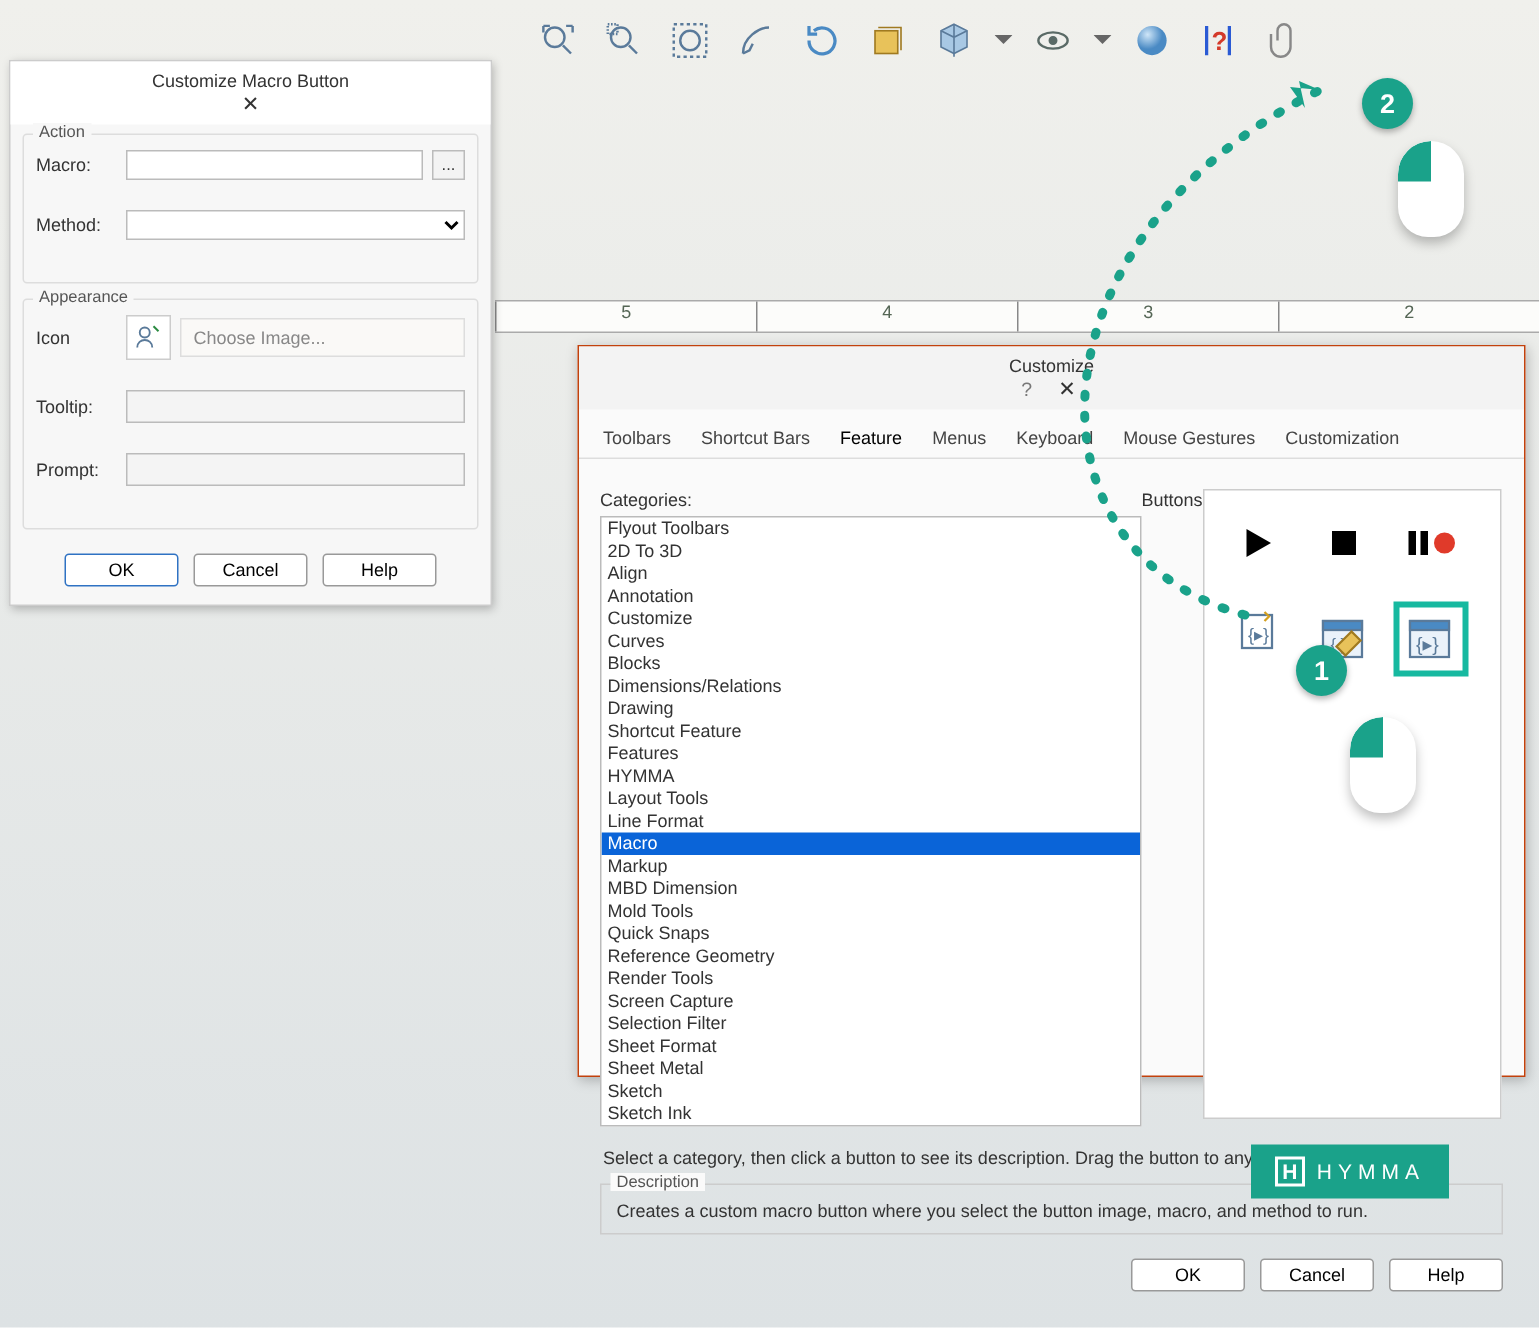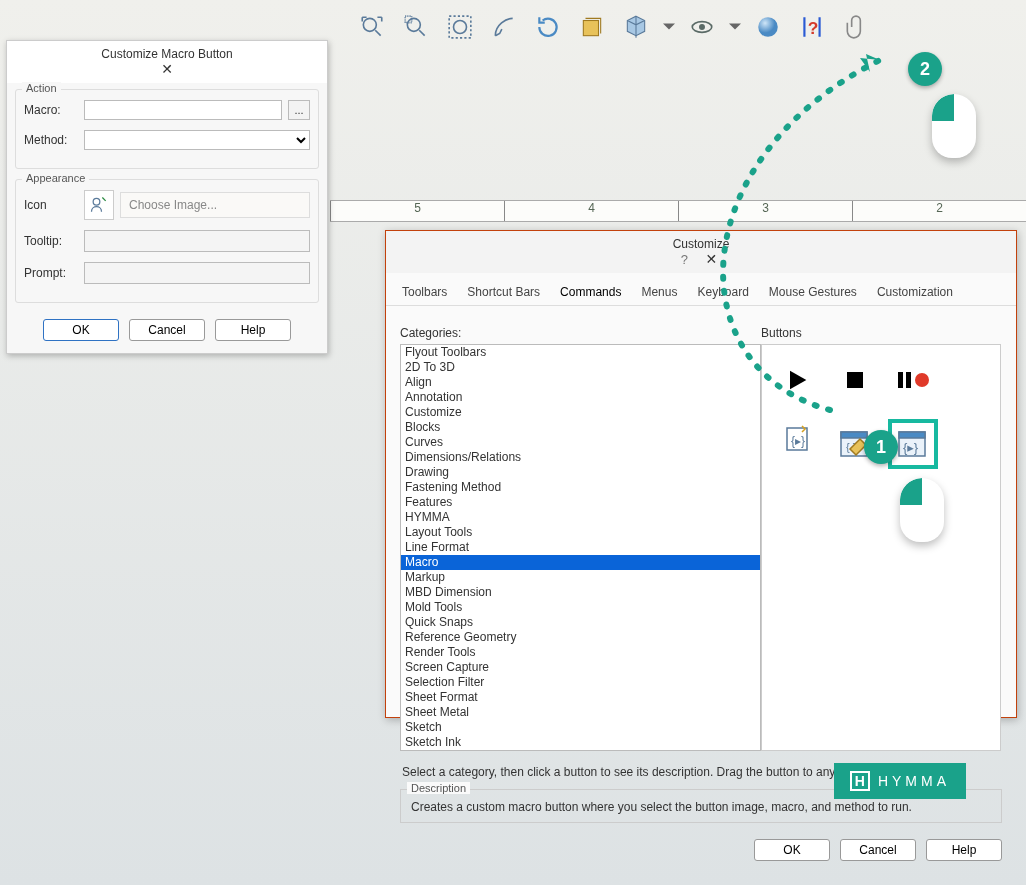--- a/index.html
+++ b/index.html
@@ -73,21 +73,21 @@
     border-radius:3px;
     padding:10px 8px 8px 8px;
     position:relative;
   }
   .group-label {
     position:absolute; top:-8px; left:6px;
     background:#f7f7f7;
     padding:0 4px;
     font-size:11px; color:#555;text-align:center;
   }
-  .row { display:flex; align-items:center; gap:6px; margin-bottom:10px; }
+  .row { display:flex; align-items:center; gap:6px; margin-bottom:20px; }
   .row label { width:54px; color:#333; font-size:12px; }
   .row input[type=text], .row select, .row textarea {
     flex:1; height:20px;
     border:1px solid #bbb; background:#fff;
     font-size:12px; padding:1px 3px;
   }
   .btn-browse {
     width:22px; height:20px; border:1px solid #bbb; background:#f3f3f3;
     font-size:11px; display:flex; align-items:center; justify-content:center;
     cursor:pointer;
@@ -139,21 +139,21 @@
     content:""; position:absolute; left:-4px; right:-4px; top:-3px; bottom:0;
     border:1px solid #ccc; border-bottom:1px solid #fafafa;
     background:#fafafa; z-index:-1;
   }
   .body {
     flex:1; display:flex; gap:0;
     padding:8px 15px 4px 14px;
     margin-top:12px;
   }
   .col-left { flex:1; display:flex; flex-direction:column; }
-  .col-right { width:240px; display:flex; flex-direction:column; }
+  .col-right { width:240px; display:flex; flex-direction:row; }
   .section-label { font-size:12px; color:#333; margin-bottom:4px; }
   .listbox {
     flex:1; border:1px solid #bbb; background:#fff;
     overflow-y:auto; font-size:12px;
     max-height: 420px;
   }
   .listbox div { padding:0 4px; line-height:15px; cursor:default; }
   .listbox div.selected { background:#0a64d8; color:#fff; }
   .buttons-panel {
     border:1px solid #ccc; background:#fff;
@@ -368,40 +368,40 @@
   <div class="dlg-title">
     <span>Customize</span>
     <span>
       <span class="help-q">?</span>
       <span class="close">✕</span>
     </span>
   </div>
   <div class="tabs">
     <div class="tab">Toolbars</div>
     <div class="tab">Shortcut Bars</div>
-    <div class="tab active">Commands</div>
+    <div class="tab active">Feature</div>
     <div class="tab">Menus</div>
     <div class="tab">Keyboard</div>
     <div class="tab">Mouse Gestures</div>
     <div class="tab">Customization</div>
   </div>
   <div class="body">
     <div class="col-left">
       <div class="section-label">Categories:</div>
       <div class="listbox" id="categories-list">
           <div>Flyout Toolbars</div>
           <div>2D To 3D</div>
           <div>Align</div>
           <div>Annotation</div>
           <div>Customize</div>
+          <div>Curves</div>
           <div>Blocks</div>
-          <div>Curves</div>
           <div>Dimensions/Relations</div>
           <div>Drawing</div>
-          <div>Fastening Method</div>
+          <div>Shortcut Feature</div>
           <div>Features</div>
           <div>HYMMA</div>
           <div>Layout Tools</div>
           <div>Line Format</div>
           <div class="selected">Macro</div>
           <div>Markup</div>
           <div>MBD Dimension</div>
           <div>Mold Tools</div>
           <div>Quick Snaps</div>
           <div>Reference Geometry</div>

